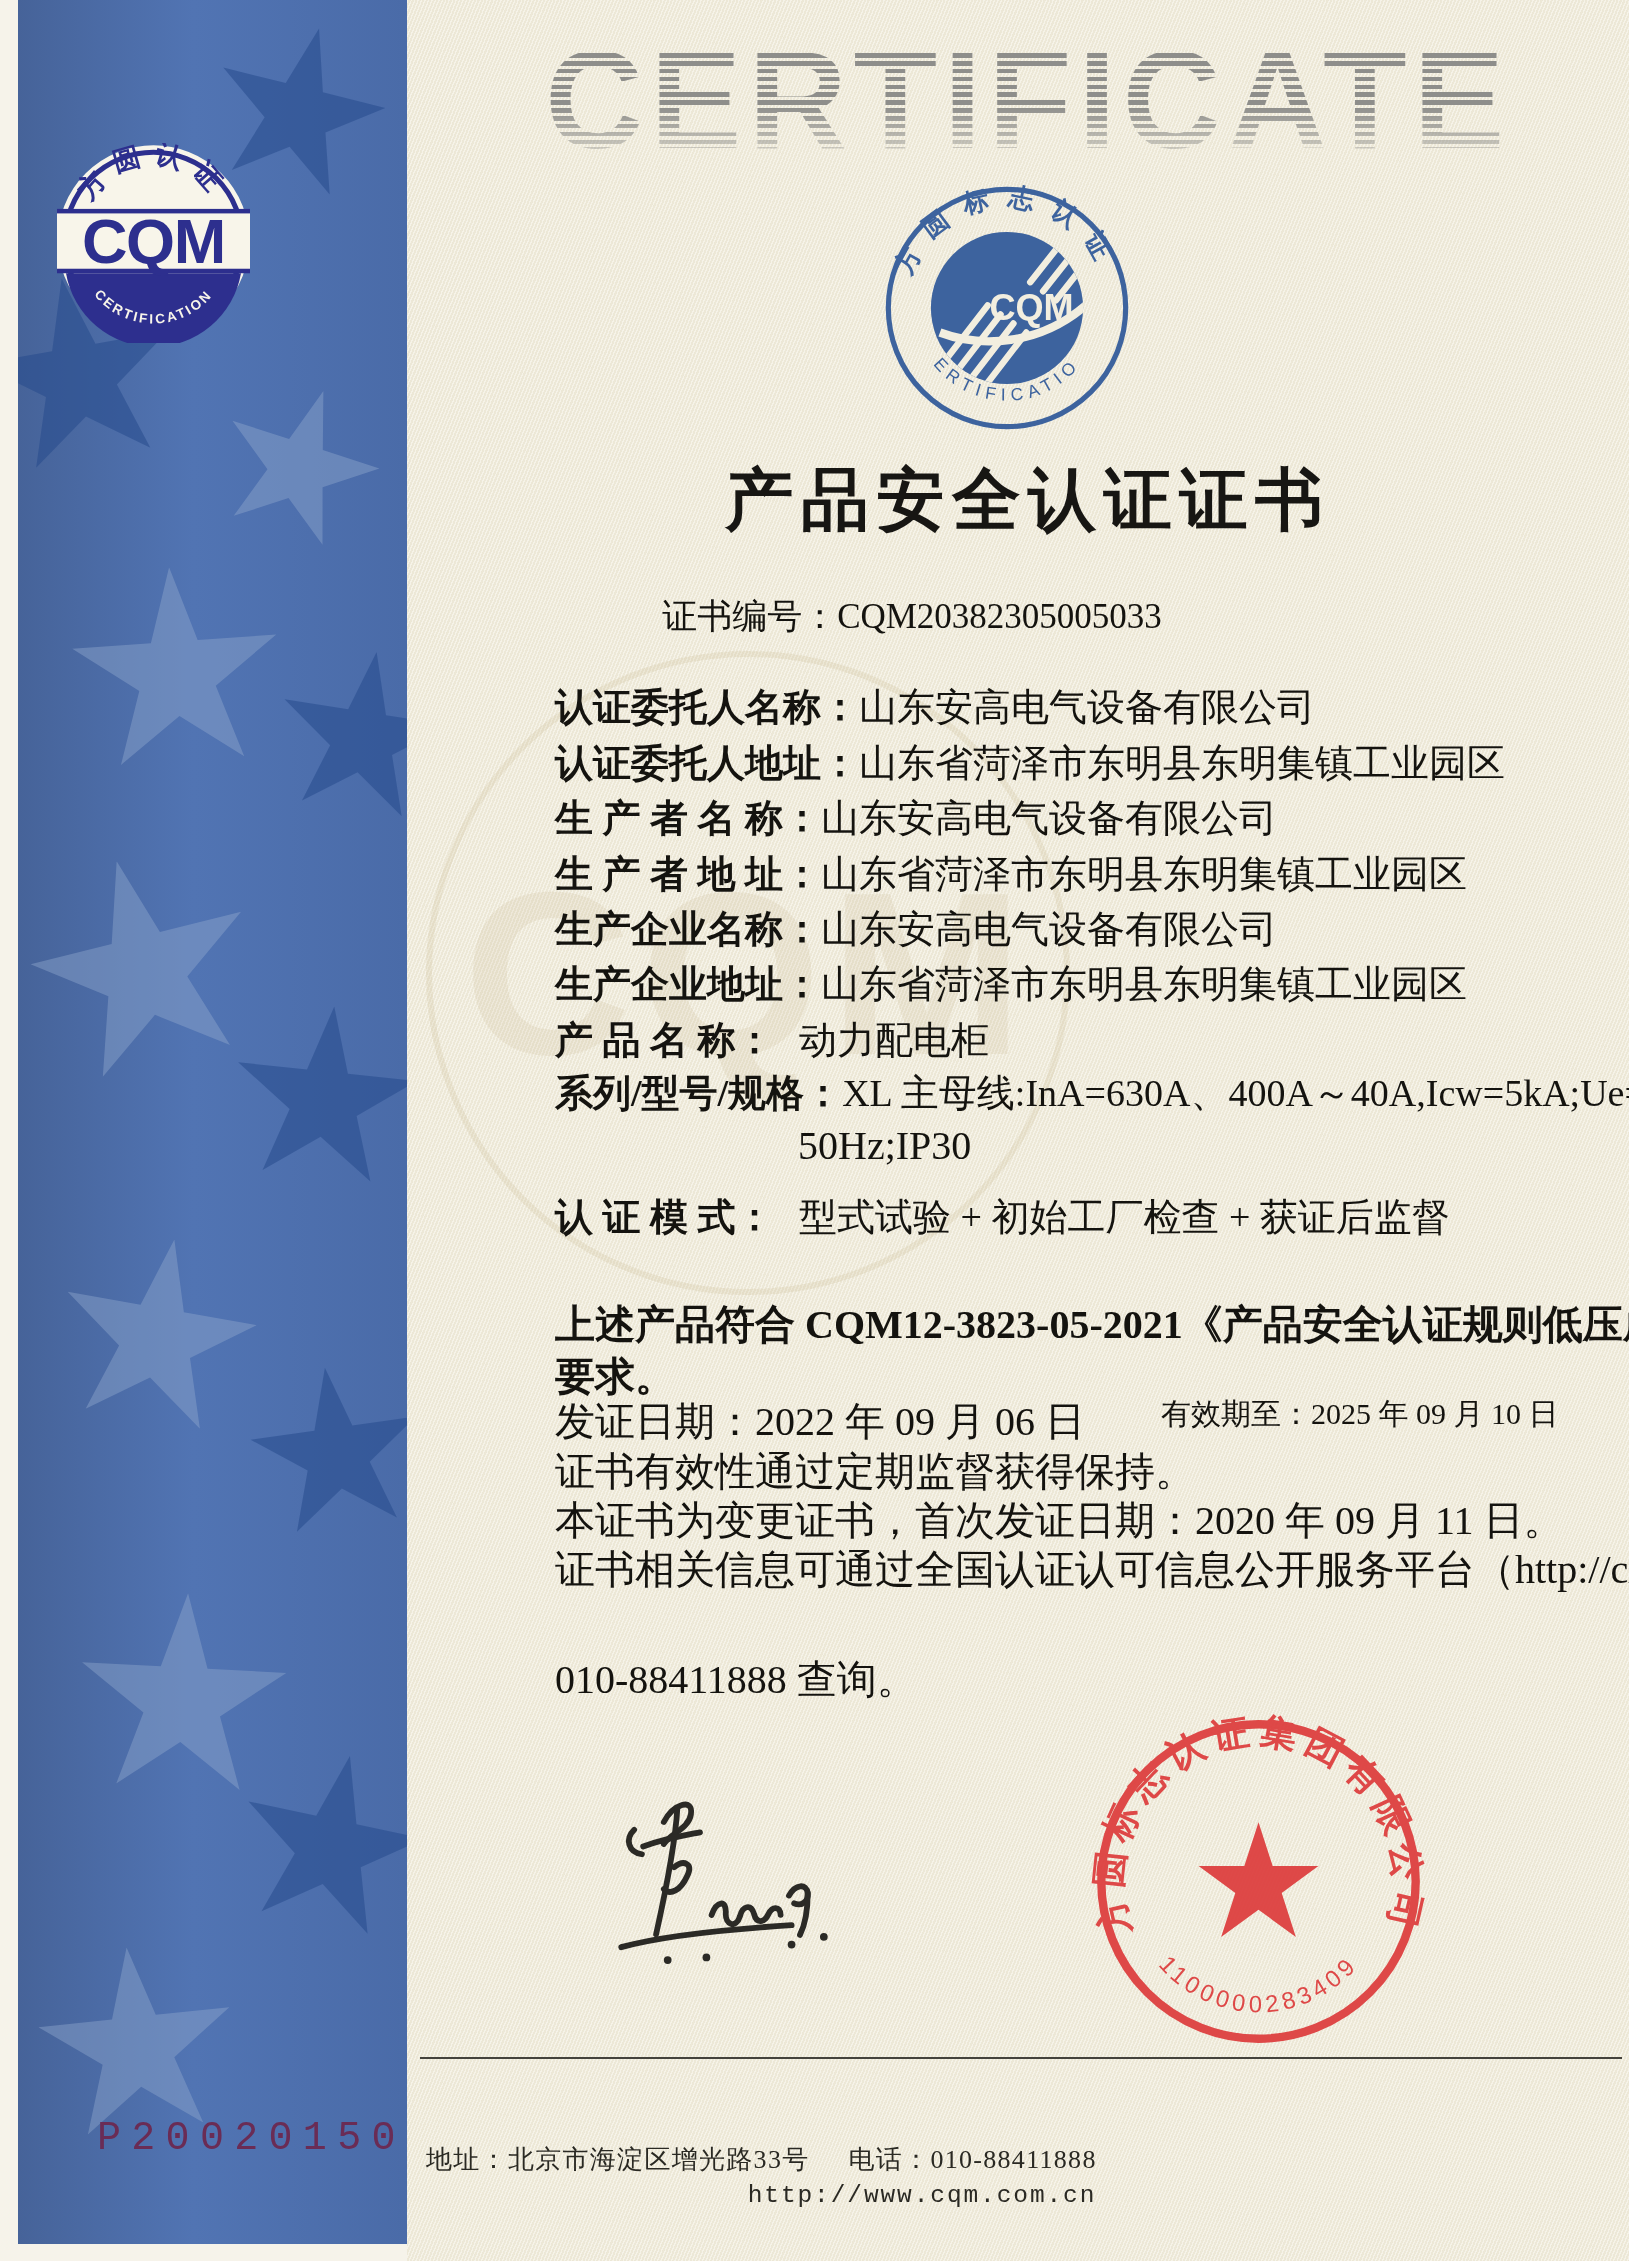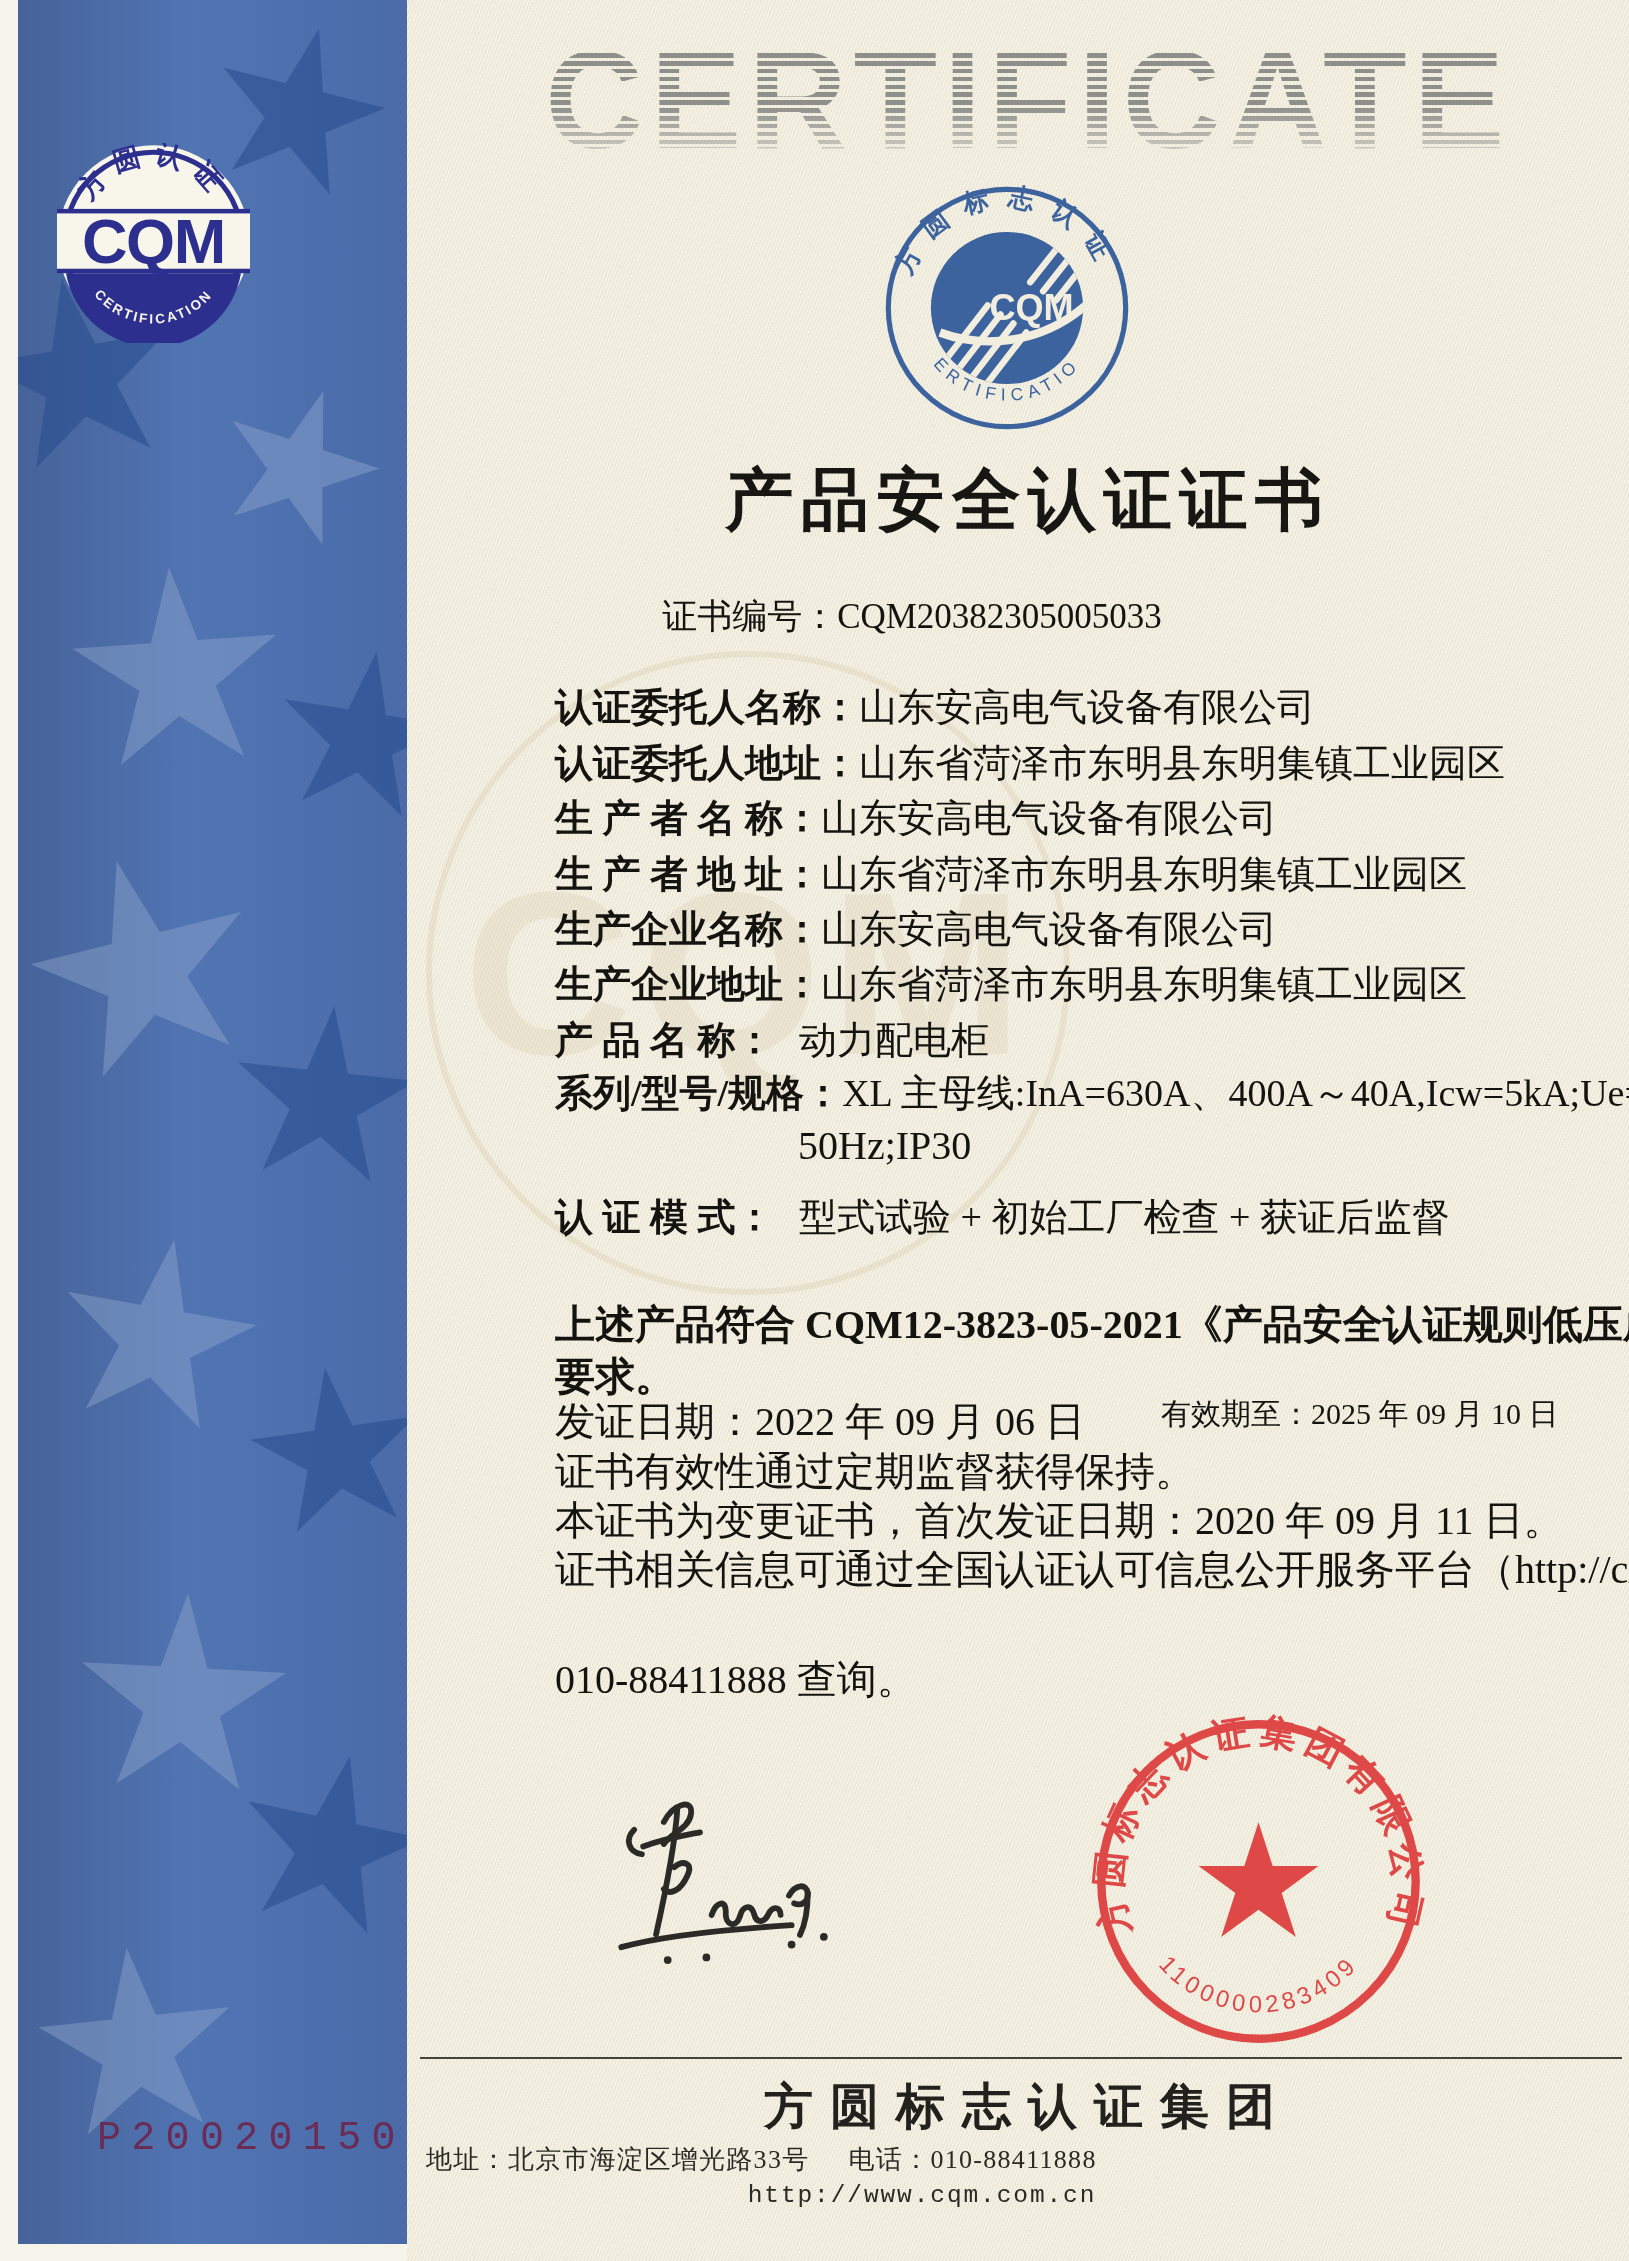--- a/index.html
+++ b/index.html
@@ -196,21 +196,20 @@
       <textPath href="#st-top" startOffset="50%" text-anchor="middle">方圆标志认证集团有限公司</textPath>
     </text>
     <path d="M260,168 L282,236 L353,236 L296,278 L318,346 L260,304 L202,346 L224,278 L167,236 L238,236 Z" fill="#dd3b3b"></path>
     <path id="st-bot" d="M 78,350 A 203,203 0 0 0 442,350" fill="none"></path>
     <text font-family="Liberation Sans, sans-serif" font-size="37" fill="#dd3b3b" letter-spacing="7">
       <textPath href="#st-bot" startOffset="50%" text-anchor="middle">1100000283409</textPath>
     </text>
   </svg>
 
   <div class="divider"></div>
-  <div class="footer-org">方圆标志认证集团</div>
   <div class="footer-addr">
     <span>地址：北京市海淀区增光路33号</span><span class="gap"></span><span>电话：010-88411888</span>
   </div>
   <div class="footer-url">http://www.cqm.com.cn</div>
 
   <div class="serial">P20020150</div>
 
 </div>
 
 

